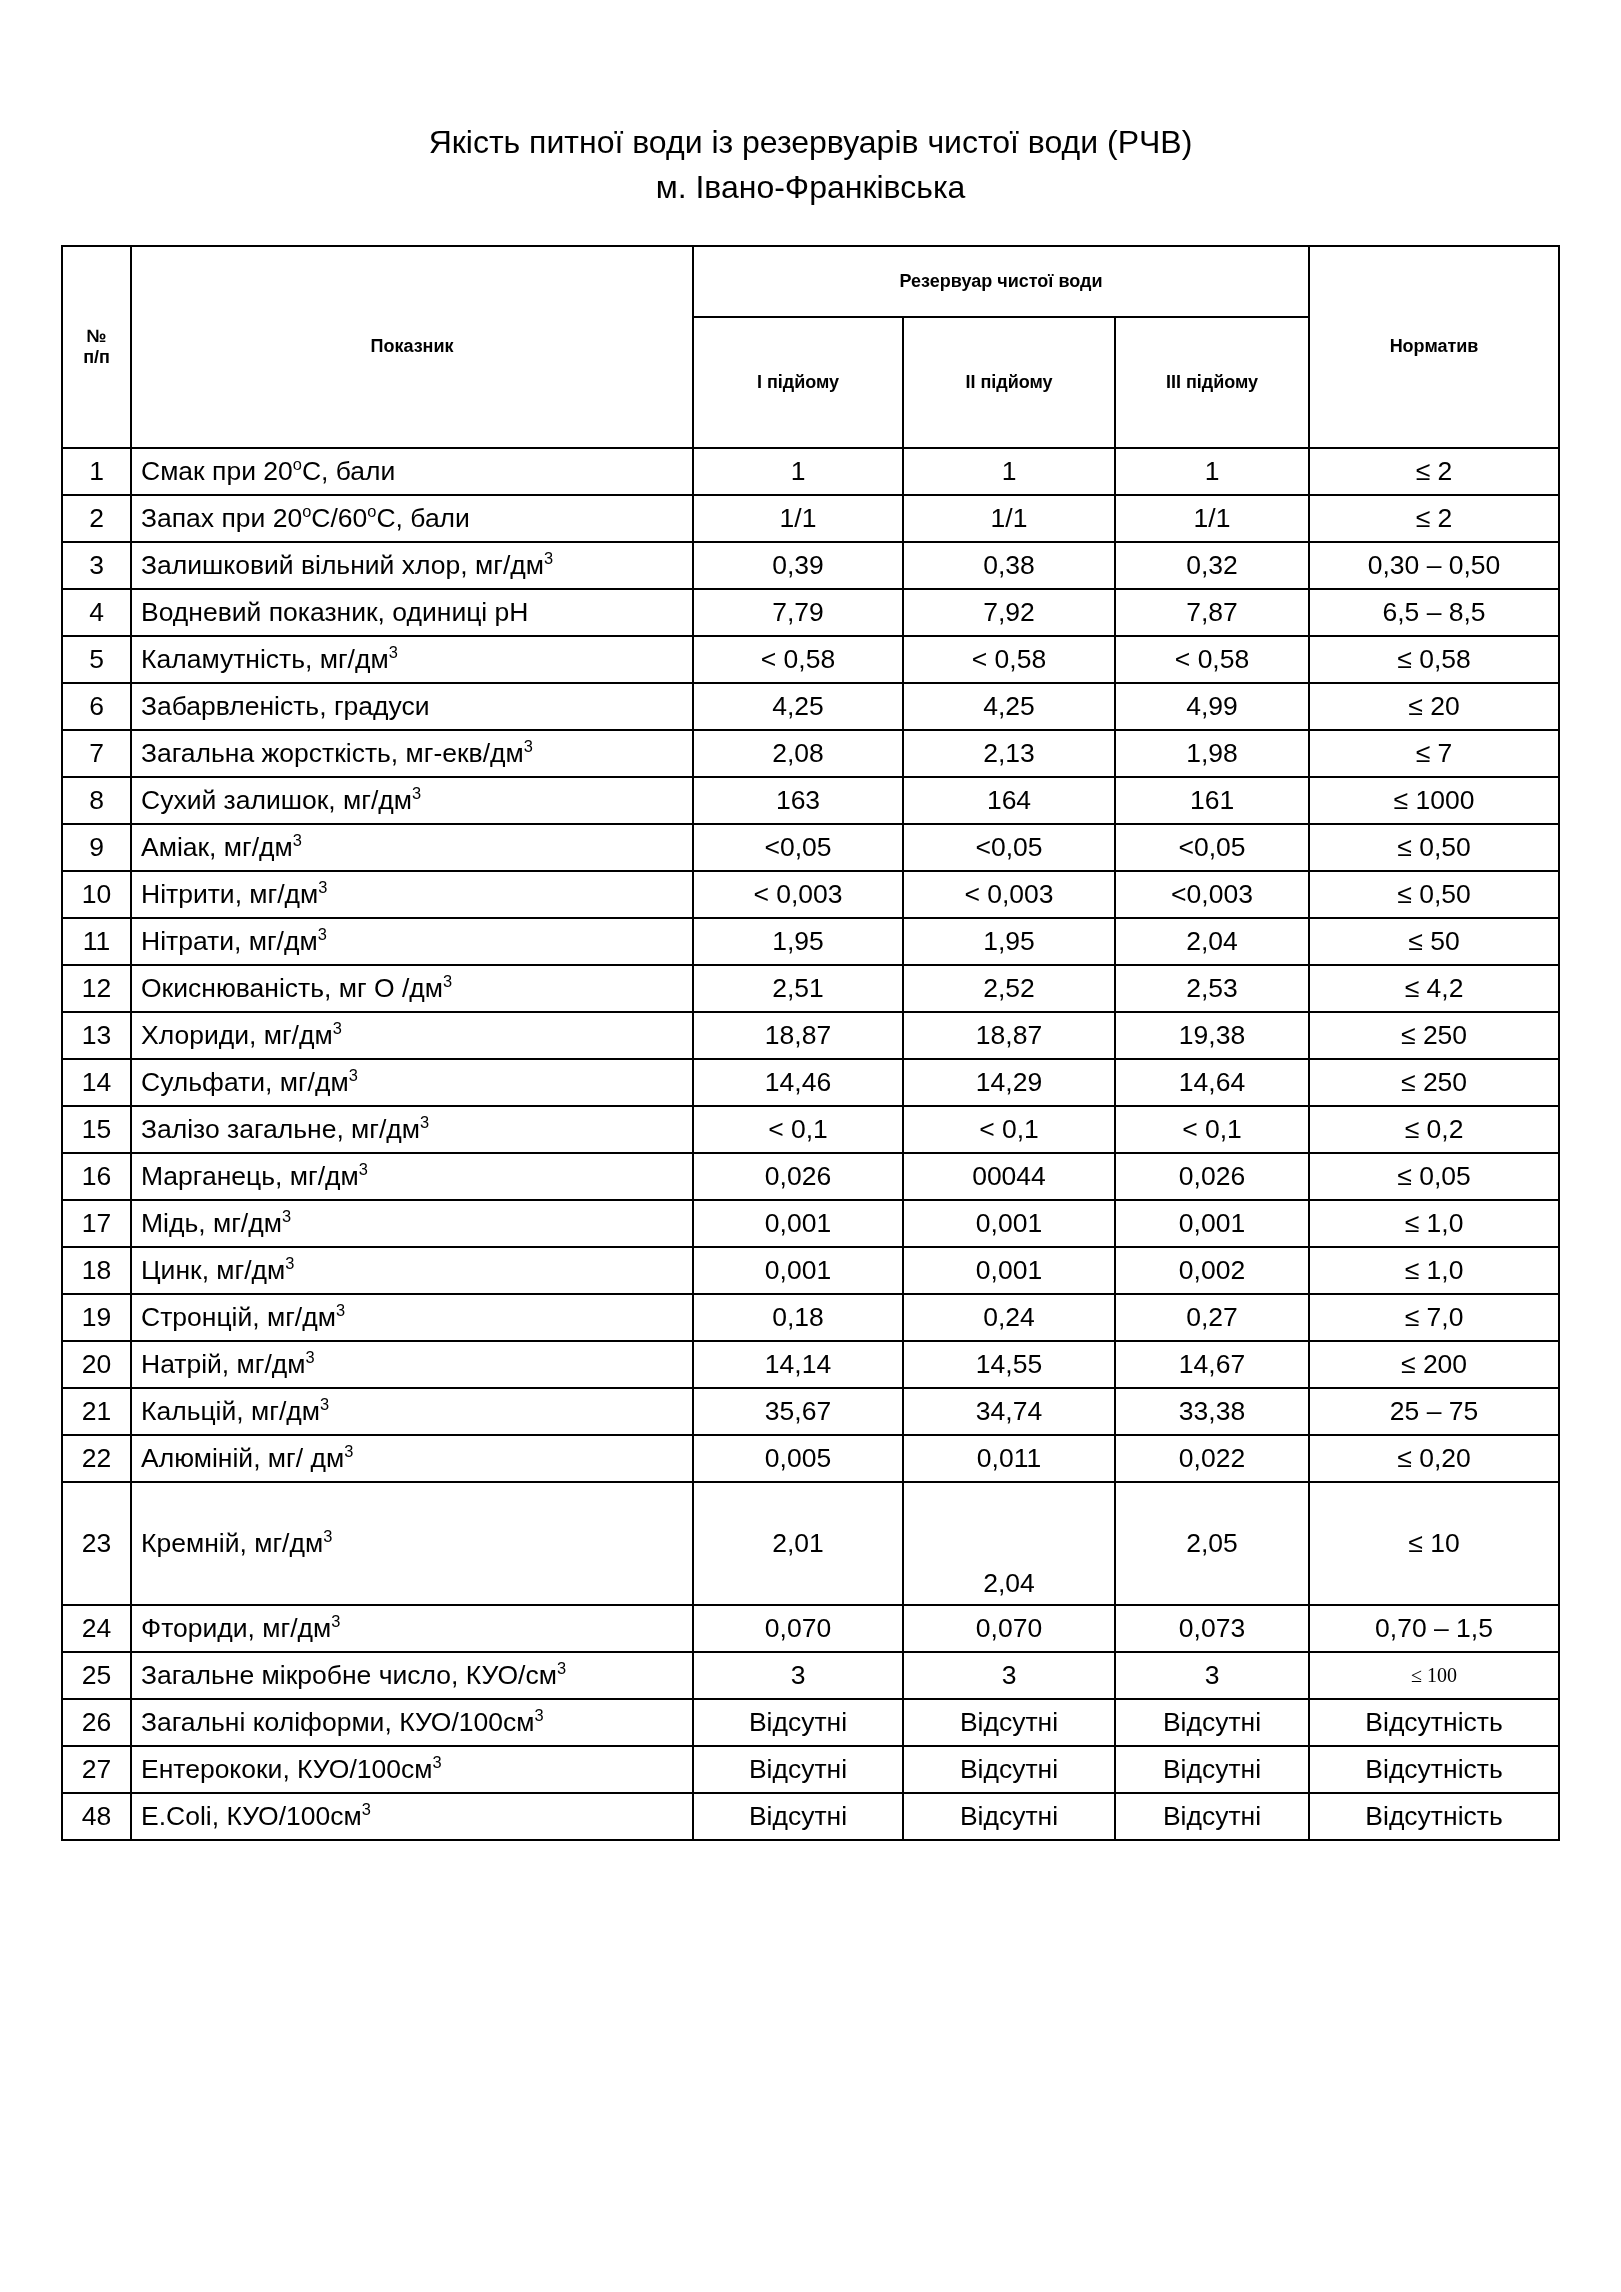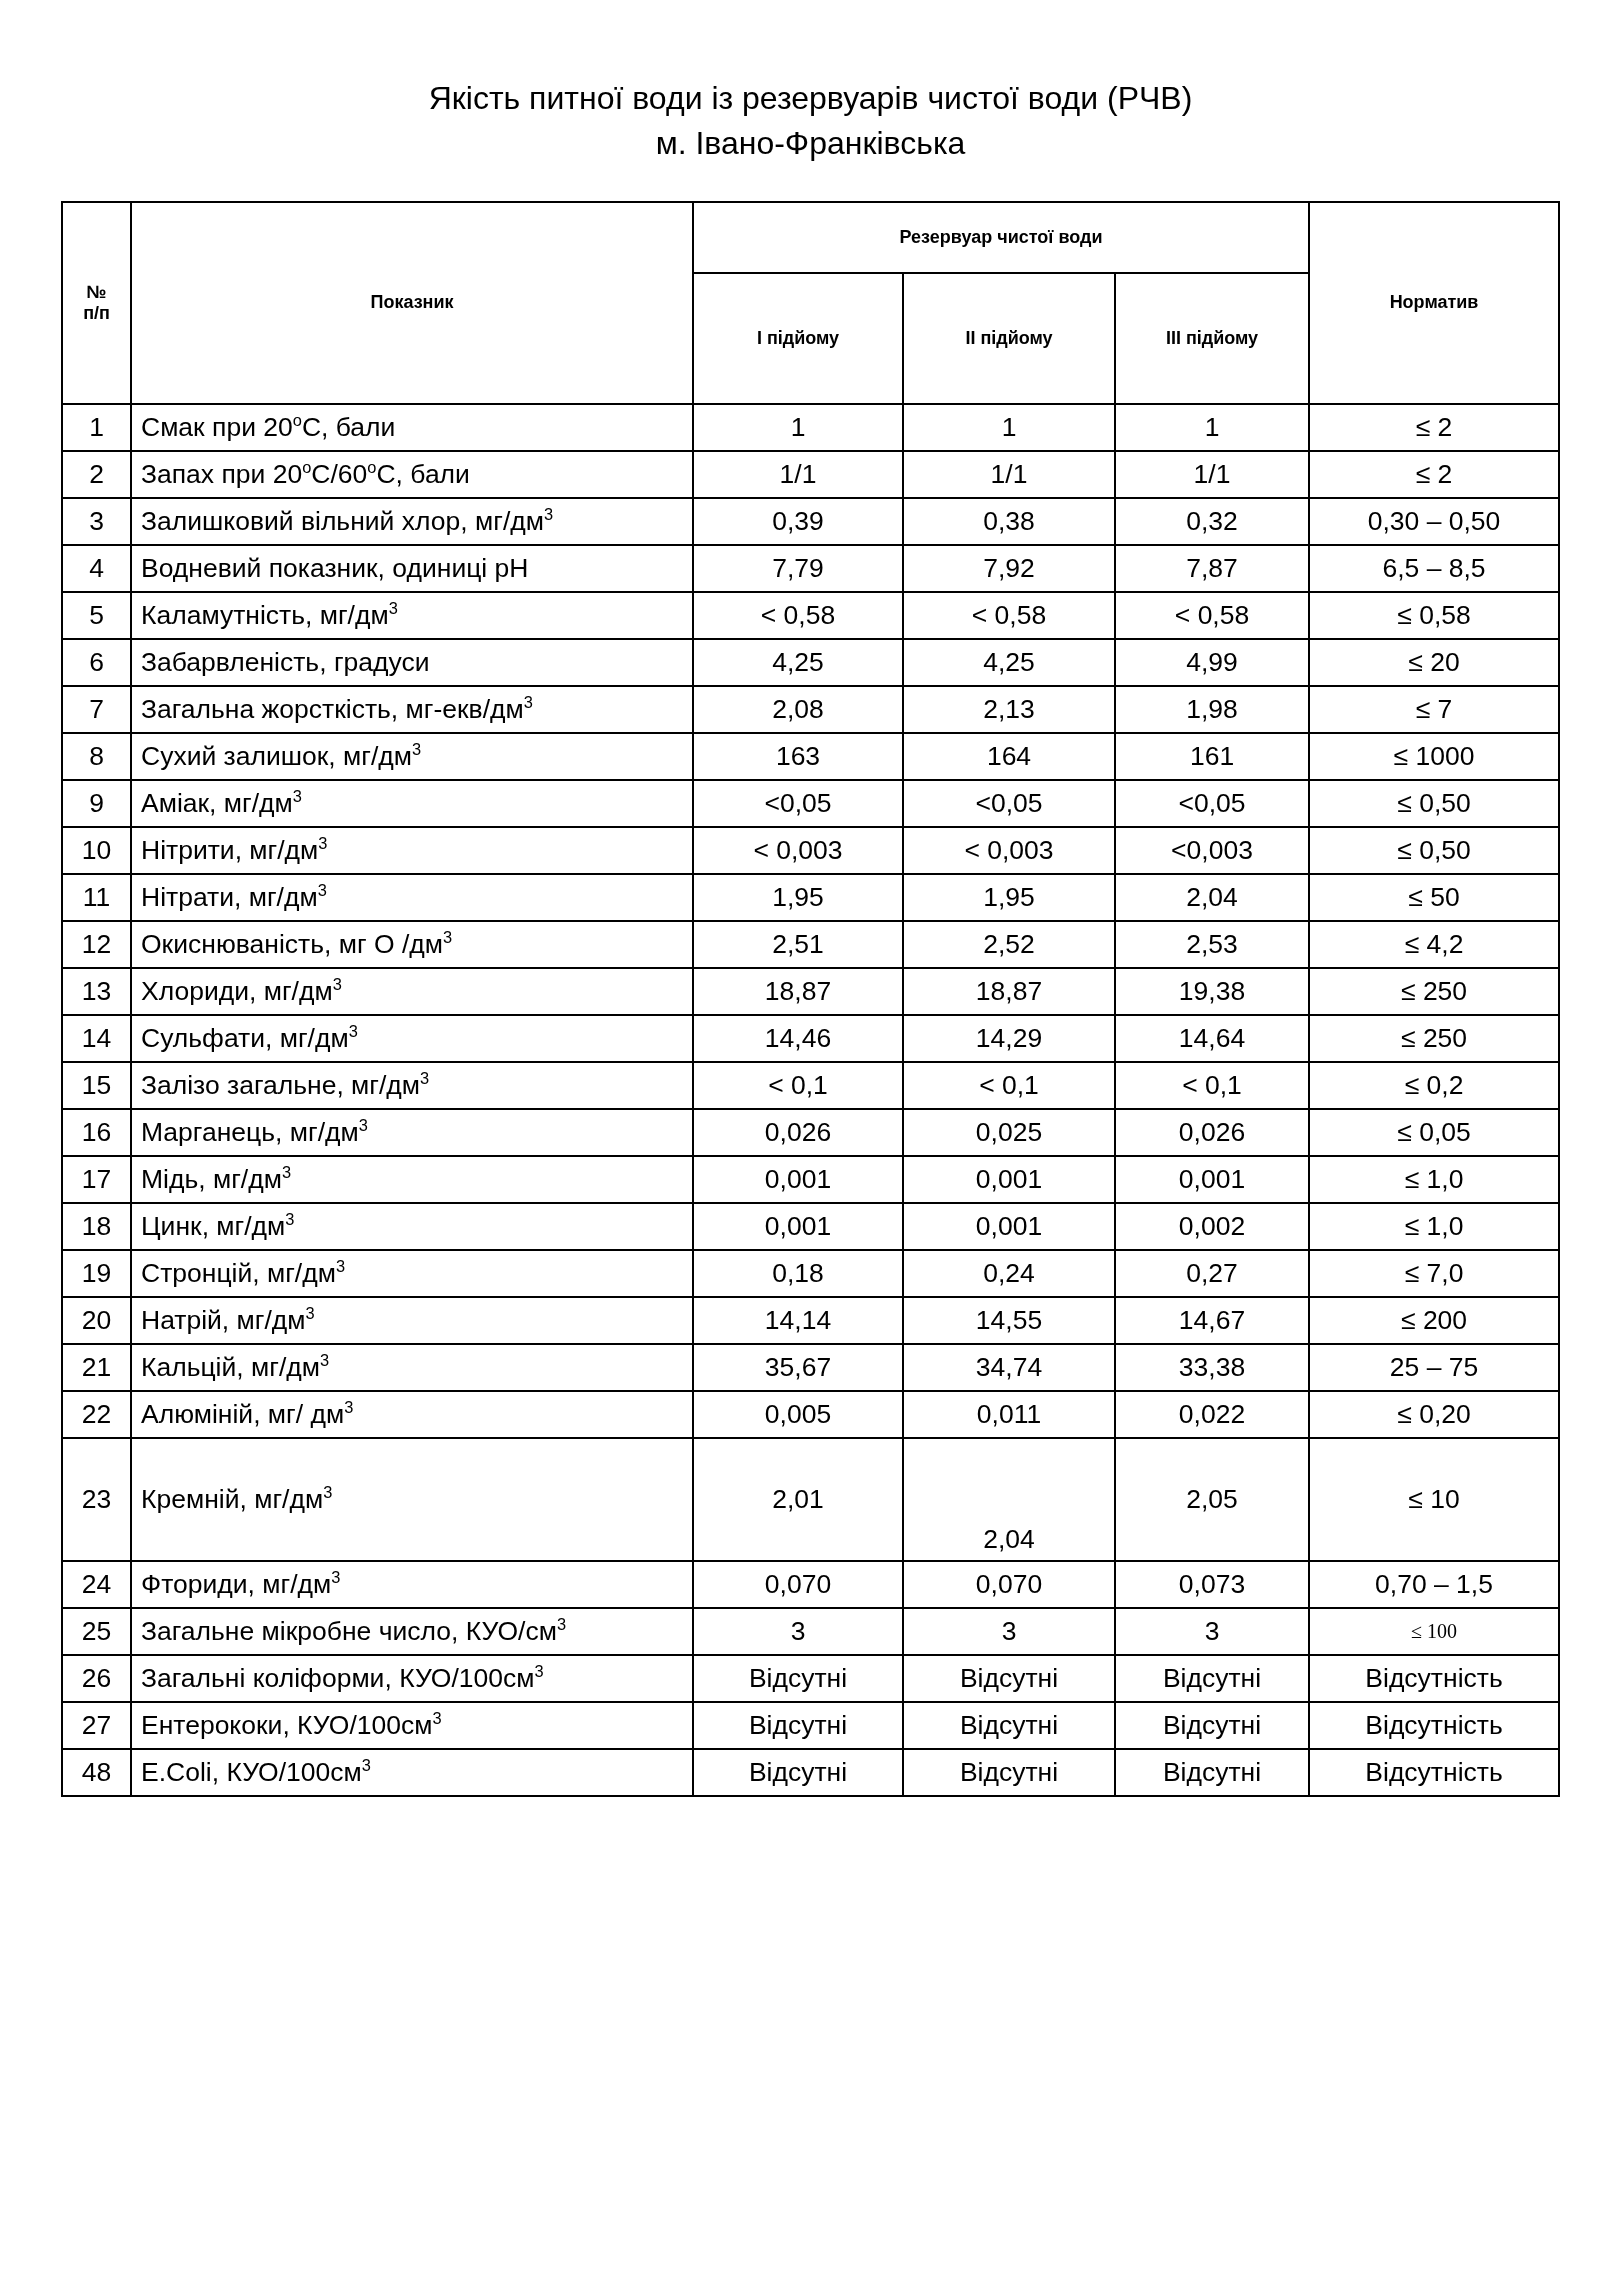--- a/index.html
+++ b/index.html
@@ -5,21 +5,21 @@
   html, body {
     margin: 0; padding: 0;
     width: 1621px; height: 2293px;
     background: #ffffff;
     color: #000000;
     font-family: "Liberation Sans", sans-serif;
     overflow: hidden;
   }
   .page { width: 1621px; height: 2293px; position: relative; }
   .title-block {
-    padding-top: 76px;
+    padding-top: 120px;
     text-align: center;
     font-size: 32px;
     font-weight: normal;
     line-height: 1.4;
   }
   .subtitle {
     font-size: 30px;
     margin: 15.7px 0 0 93px;
     white-space: pre;
   }
@@ -215,21 +215,21 @@
       <td class="cell-name">Залізо загальне, мг/дм<sup>3</sup></td>
       <td class="cell-val">&lt; 0,1</td>
       <td class="cell-val">&lt; 0,1</td>
       <td class="cell-val">&lt; 0,1</td>
       <td class="cell-norm">≤ 0,2</td>
     </tr>
         <tr>
       <td class="cell-no">16</td>
       <td class="cell-name">Марганець, мг/дм<sup>3</sup></td>
       <td class="cell-val">0,026</td>
-      <td class="cell-val">0,025</td>
+      <td class="cell-val">00044</td>
       <td class="cell-val">0,026</td>
       <td class="cell-norm">≤ 0,05</td>
     </tr>
         <tr>
       <td class="cell-no">17</td>
       <td class="cell-name">Мідь, мг/дм<sup>3</sup></td>
       <td class="cell-val">0,001</td>
       <td class="cell-val">0,001</td>
       <td class="cell-val">0,001</td>
       <td class="cell-norm">≤ 1,0</td>

